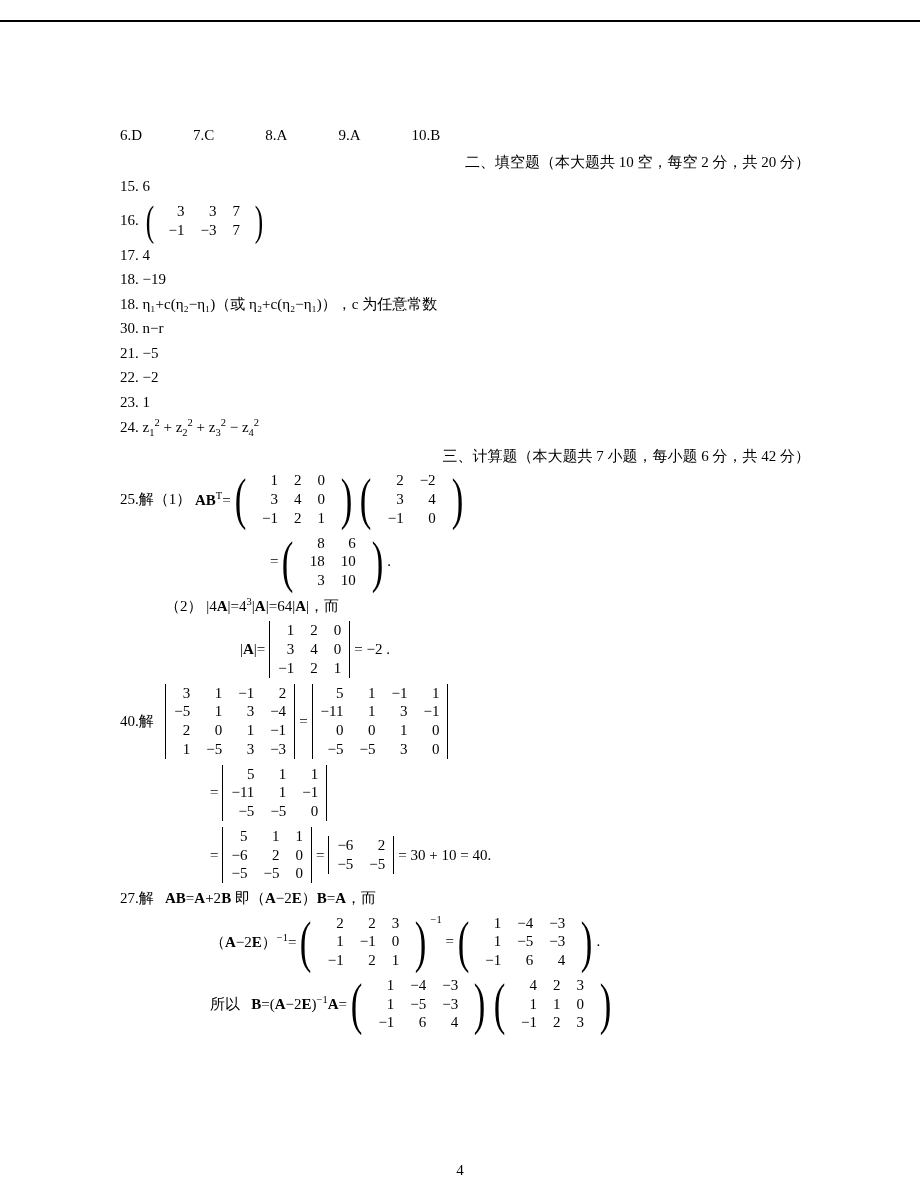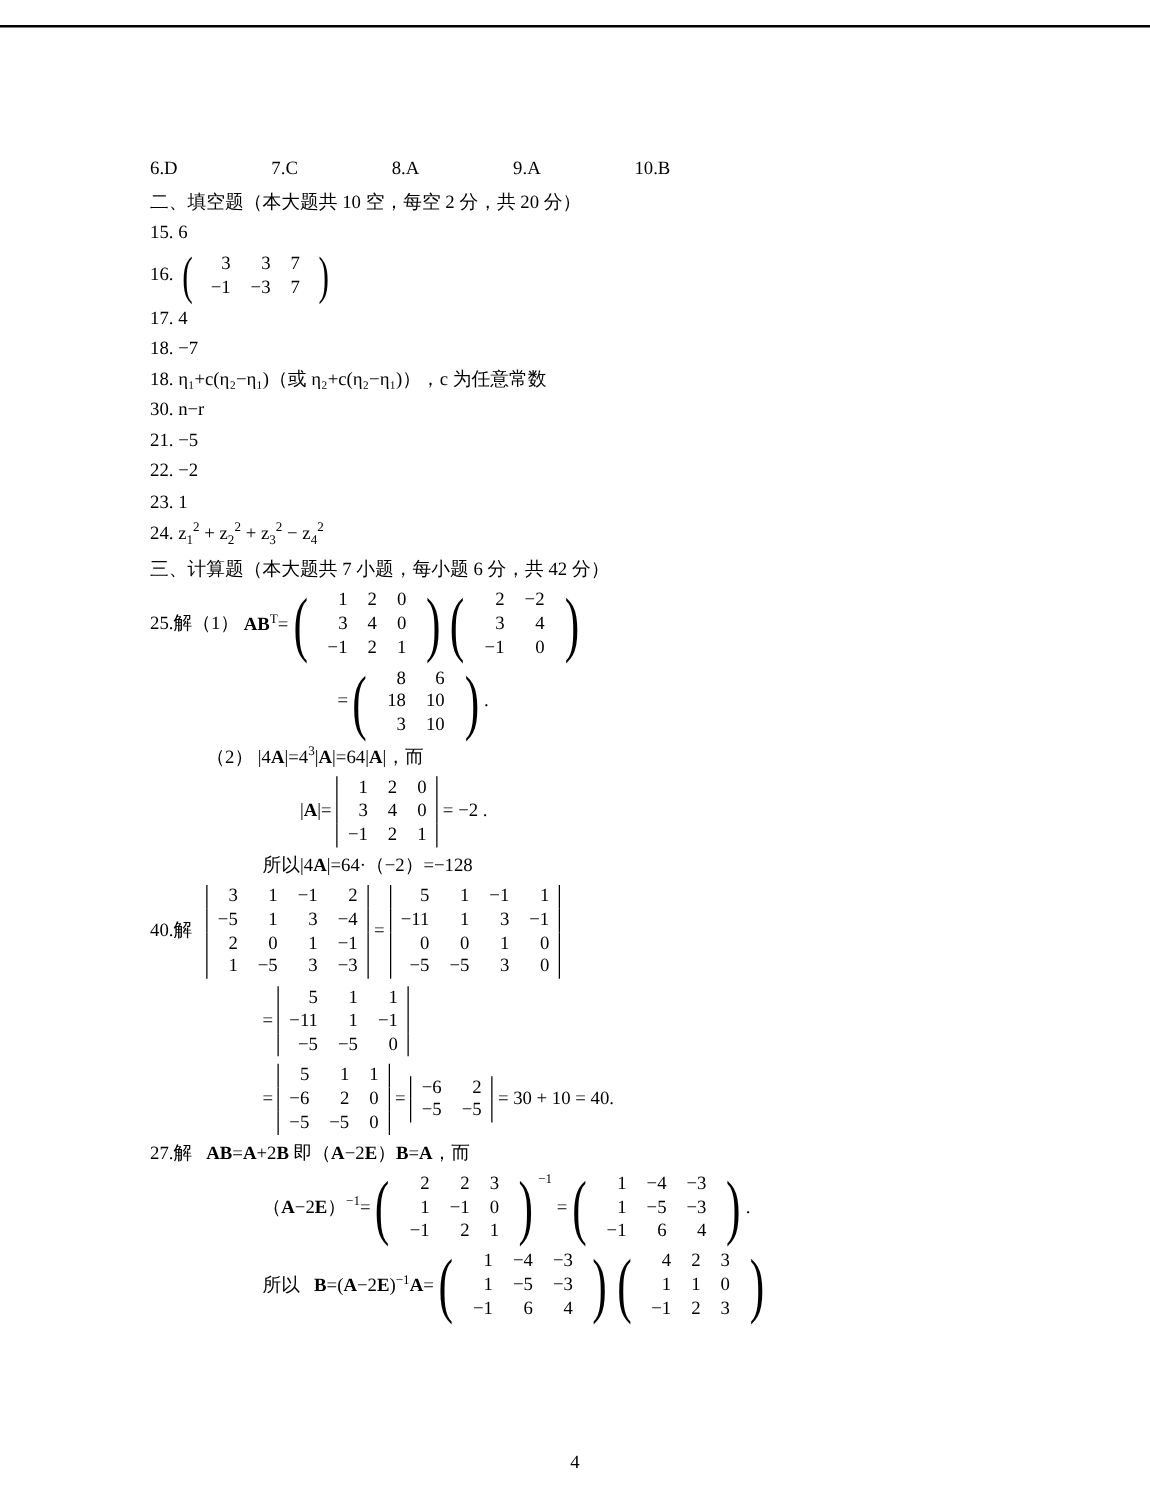--- a/index.html
+++ b/index.html
@@ -22,25 +22,25 @@
   }
   .page::before {
     content: "";
     position: absolute;
     top: 0;
     left: 120px;
     right: 110px;
   }
   .row-answers {
     display: flex;
-    gap: 75px;
+    gap: 51px;
   }
   .ans { white-space: nowrap; }
   .line { margin: 2px 0; }
-  .section-head { margin-top: 4px; }
+  .section-head { margin-top: 4px; text-align: right; }
   .matrix, .det {
     display: inline-table;
     border-collapse: collapse;
     vertical-align: middle;
     margin: 2px 4px;
   }
   .matrix td, .det td {
     padding: 0 8px;
     text-align: right;
     font-family: "Times New Roman", serif;
@@ -117,21 +117,21 @@
               <td>−1</td>
               <td>−3</td>
               <td>7</td>
             </tr>
           </tbody>
         </table>
       <span class="paren big2">)</span>
     </span>
   </div>
   <div class="line">17. 4</div>
-  <div class="line">18. −7</div>
+  <div class="line">18. −19</div>
   <div class="line">18.  η₁+c(η₂−η₁)（或 η₂+c(η₂−η₁)），c 为任意常数</div>
   <div class="line">30. n−r</div>
   <div class="line">21. −5</div>
   <div class="line">22. −2</div>
   <div class="line">23. 1</div>
   <div class="line">
     <span>24.  </span><span>z<span class="sub">1</span><span class="sup">2</span> + z<span class="sub">2</span><span class="sup">2</span> + z<span class="sub">3</span><span class="sup">2</span> − z<span class="sub">4</span><span class="sup">2</span></span>
   </div>
 
   <div class="line section-head">三、计算题（本大题共 7 小题，每小题 6 分，共 42 分）</div>
@@ -227,23 +227,20 @@
           </tr>
           <tr>
             <td>−1</td>
             <td>2</td>
             <td>1</td>
           </tr>
         </tbody>
       </table>
     <span>= −2 .</span>
   </div>
-  <div class="line eq-indent-1">
-    <span>所以|4<span class="bold">A</span>|=64·（−2）=−128</span>
-  </div>
 
   <div class="line flex-eq">
     <span>40.解</span>&nbsp;&nbsp;
     <table class="det">
       <tbody>
           <tr>
             <td>3</td>
             <td>1</td>
             <td>−1</td>
             <td>2</td>

